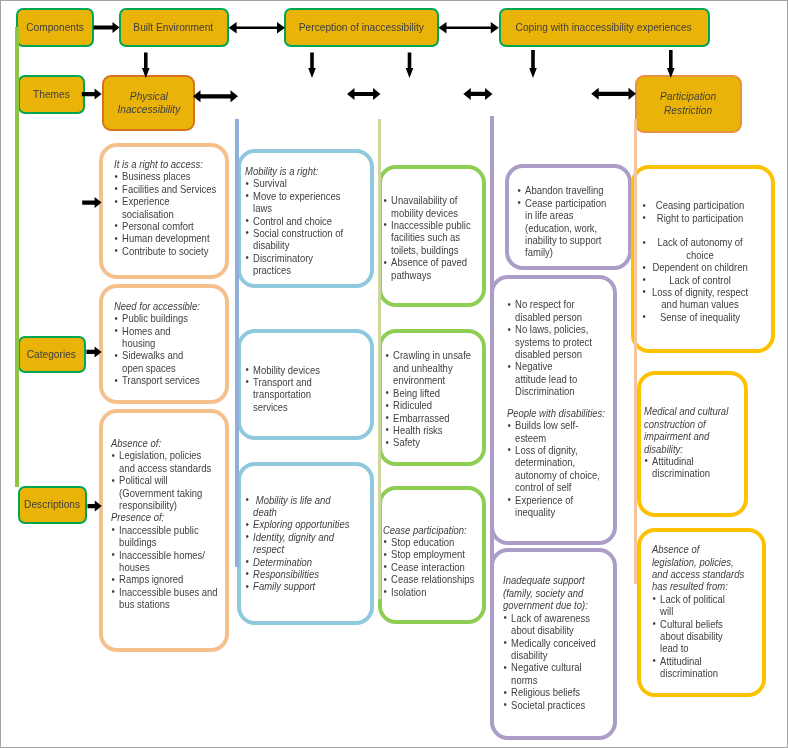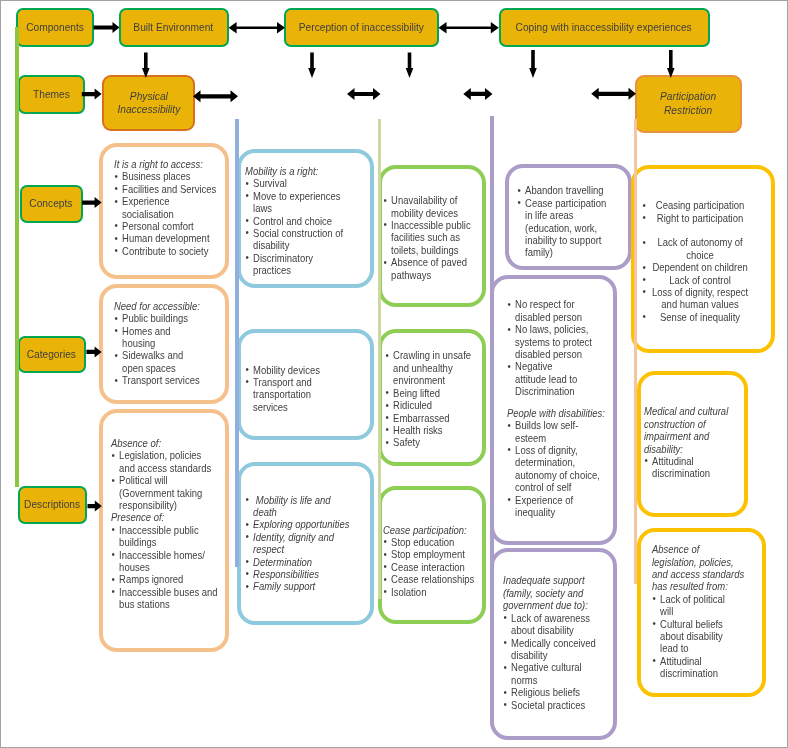--- a/index.html
+++ b/index.html
@@ -44,23 +44,20 @@
     </div>
 <div class="node top" style="left:497.5px;top:6.6px;width:211px;height:39.4px;">
       <span>Coping with inaccessibility experiences</span>
     </div>
 <div class="node rowlab" style="left:15.3px;top:6.6px;width:77.7px;height:39.4px;">
       <span>Components</span>
     </div>
 <div class="node rowlab" style="left:16.5px;top:73.9px;width:67px;height:38.8px;">
       <span>Themes</span>
     </div>
-<div class="node rowlab" style="left:18.5px;top:184px;width:63px;height:37.5px;">
-      <span>Concepts</span>
-    </div>
 <div class="node rowlab" style="left:16.5px;top:334.5px;width:68.5px;height:37.5px;">
       <span>Categories</span>
     </div>
 <div class="node rowlab" style="left:16.5px;top:485px;width:69.5px;height:38px;">
       <span>Descriptions</span>
     </div>
 <div class="node theme" style="left:101px;top:74px;width:93px;height:56px;border-color:#d9701e;">
       <span><span>Physical</span><br><span>Inaccessibility</span></span>
     </div>
 <div class="node theme" style="left:633.5px;top:73.5px;width:107px;height:58px;border-color:#e8913f;">

